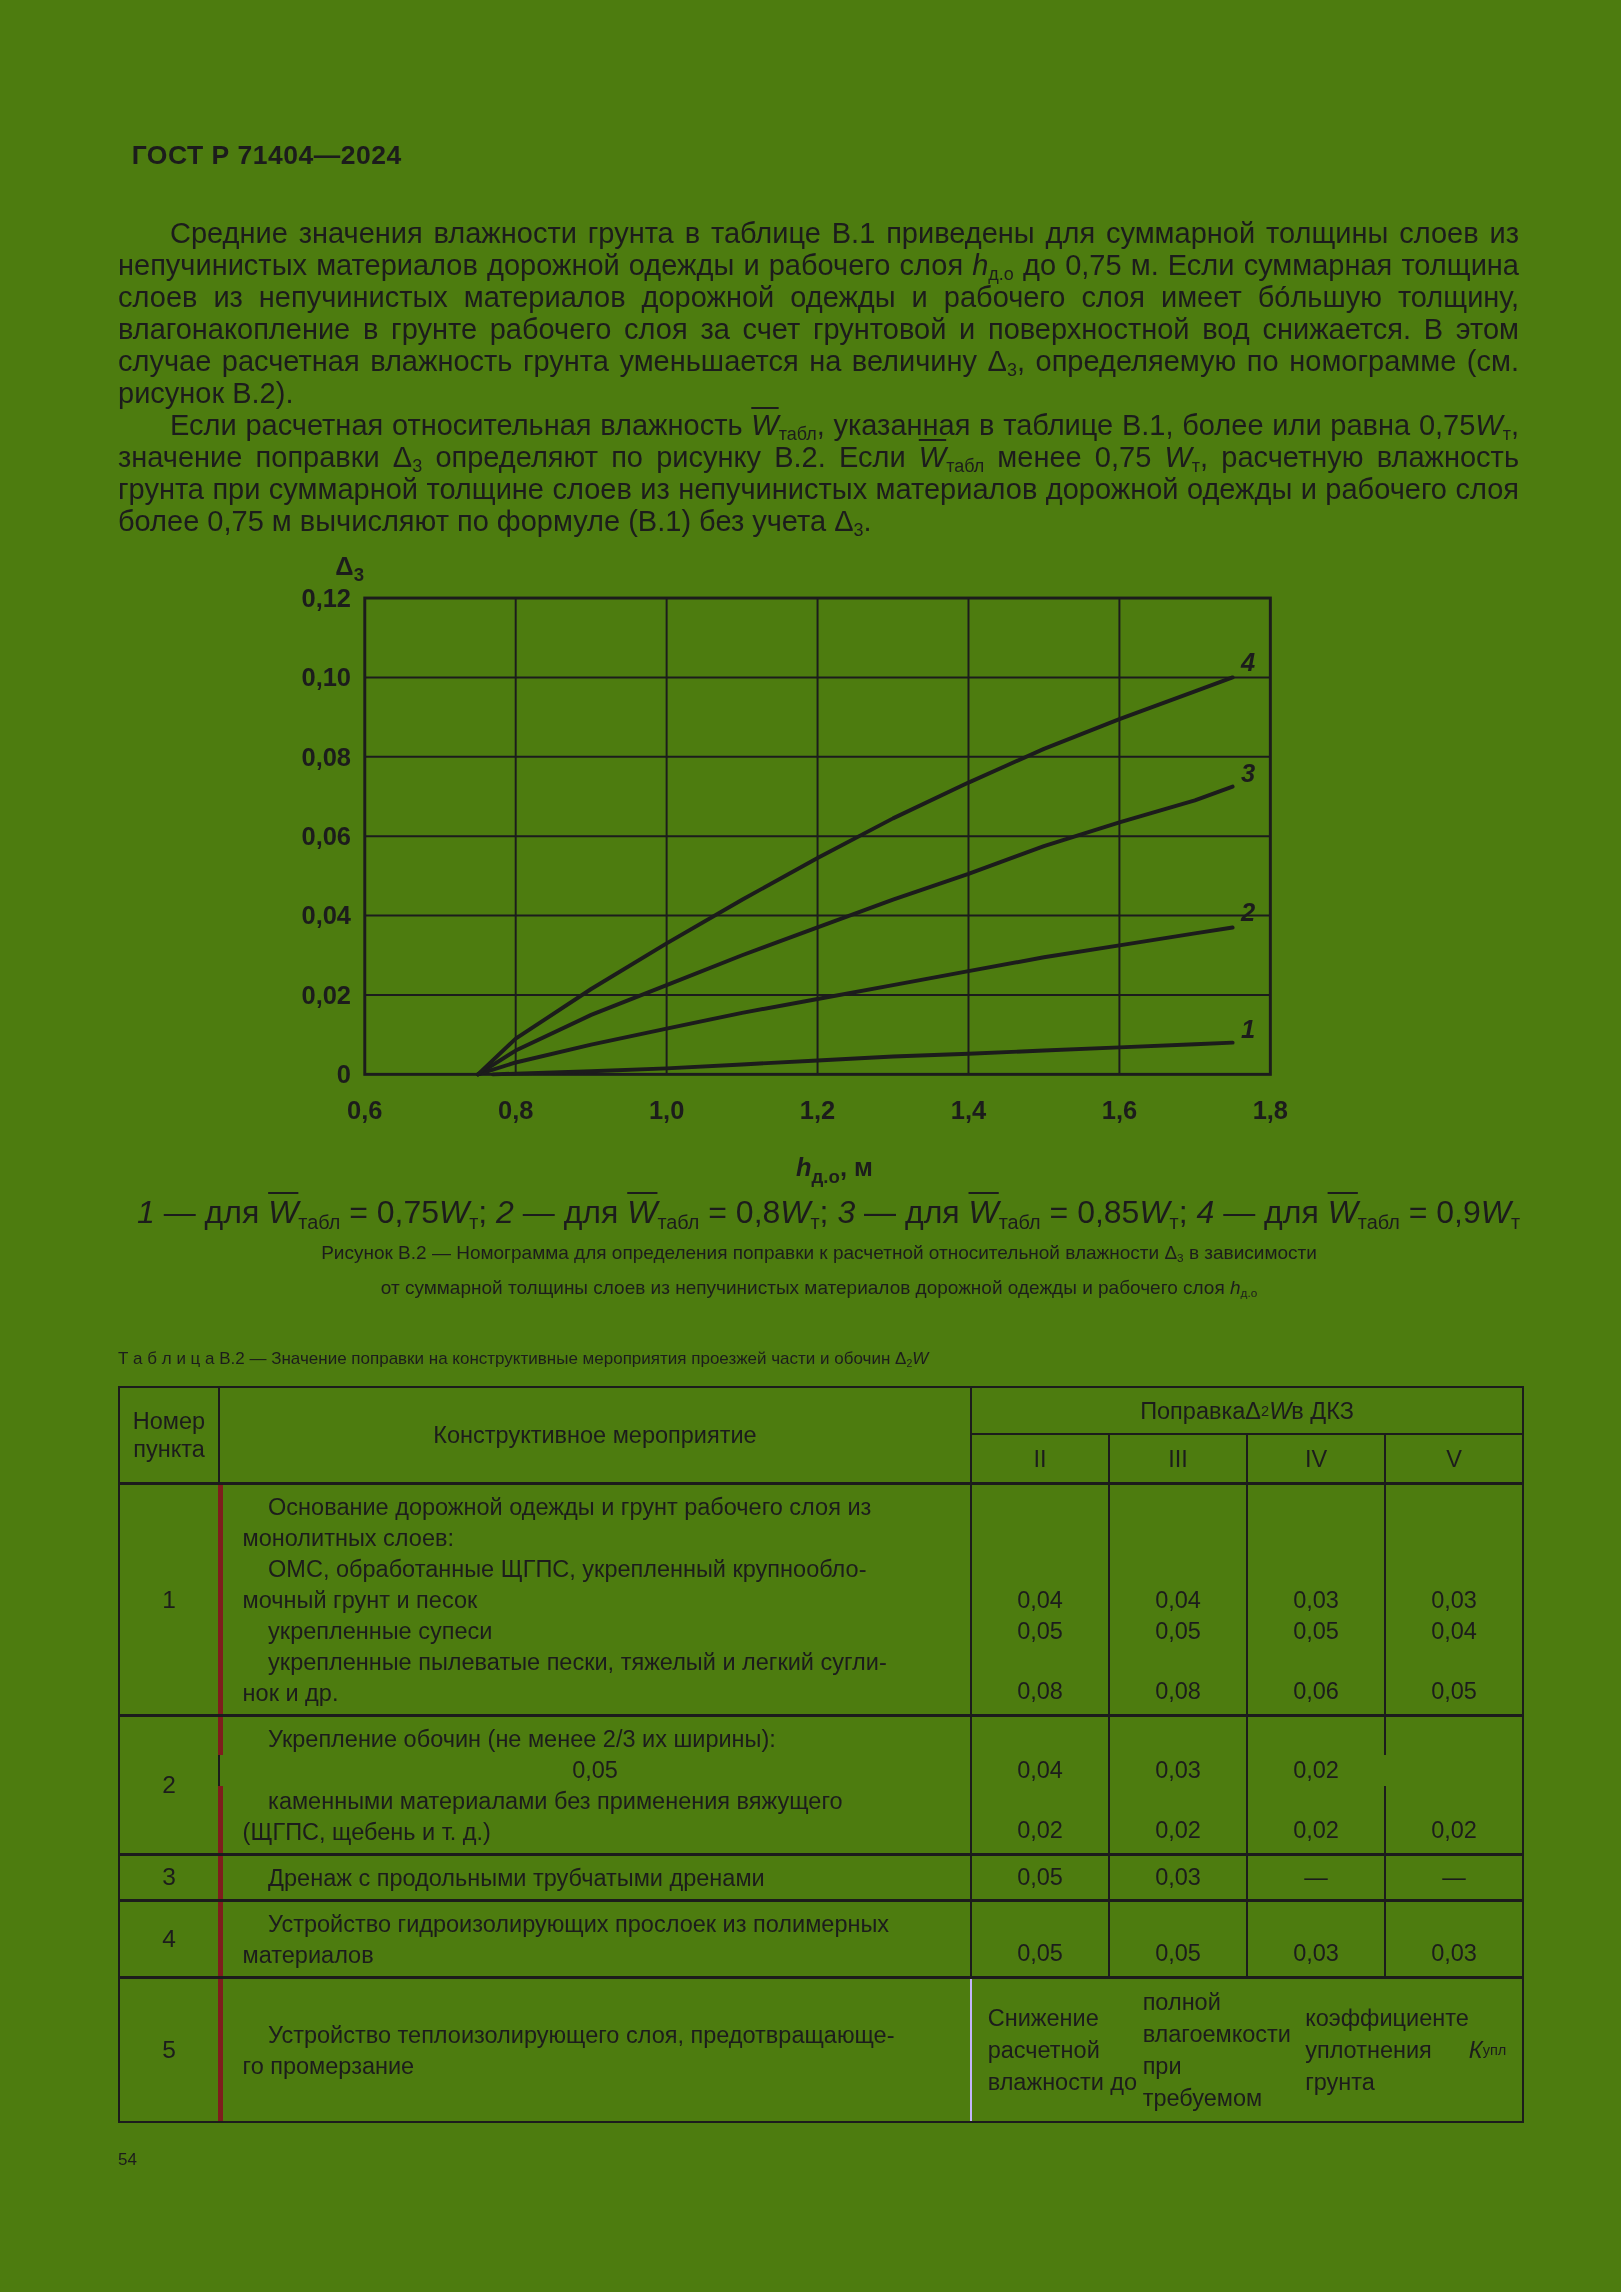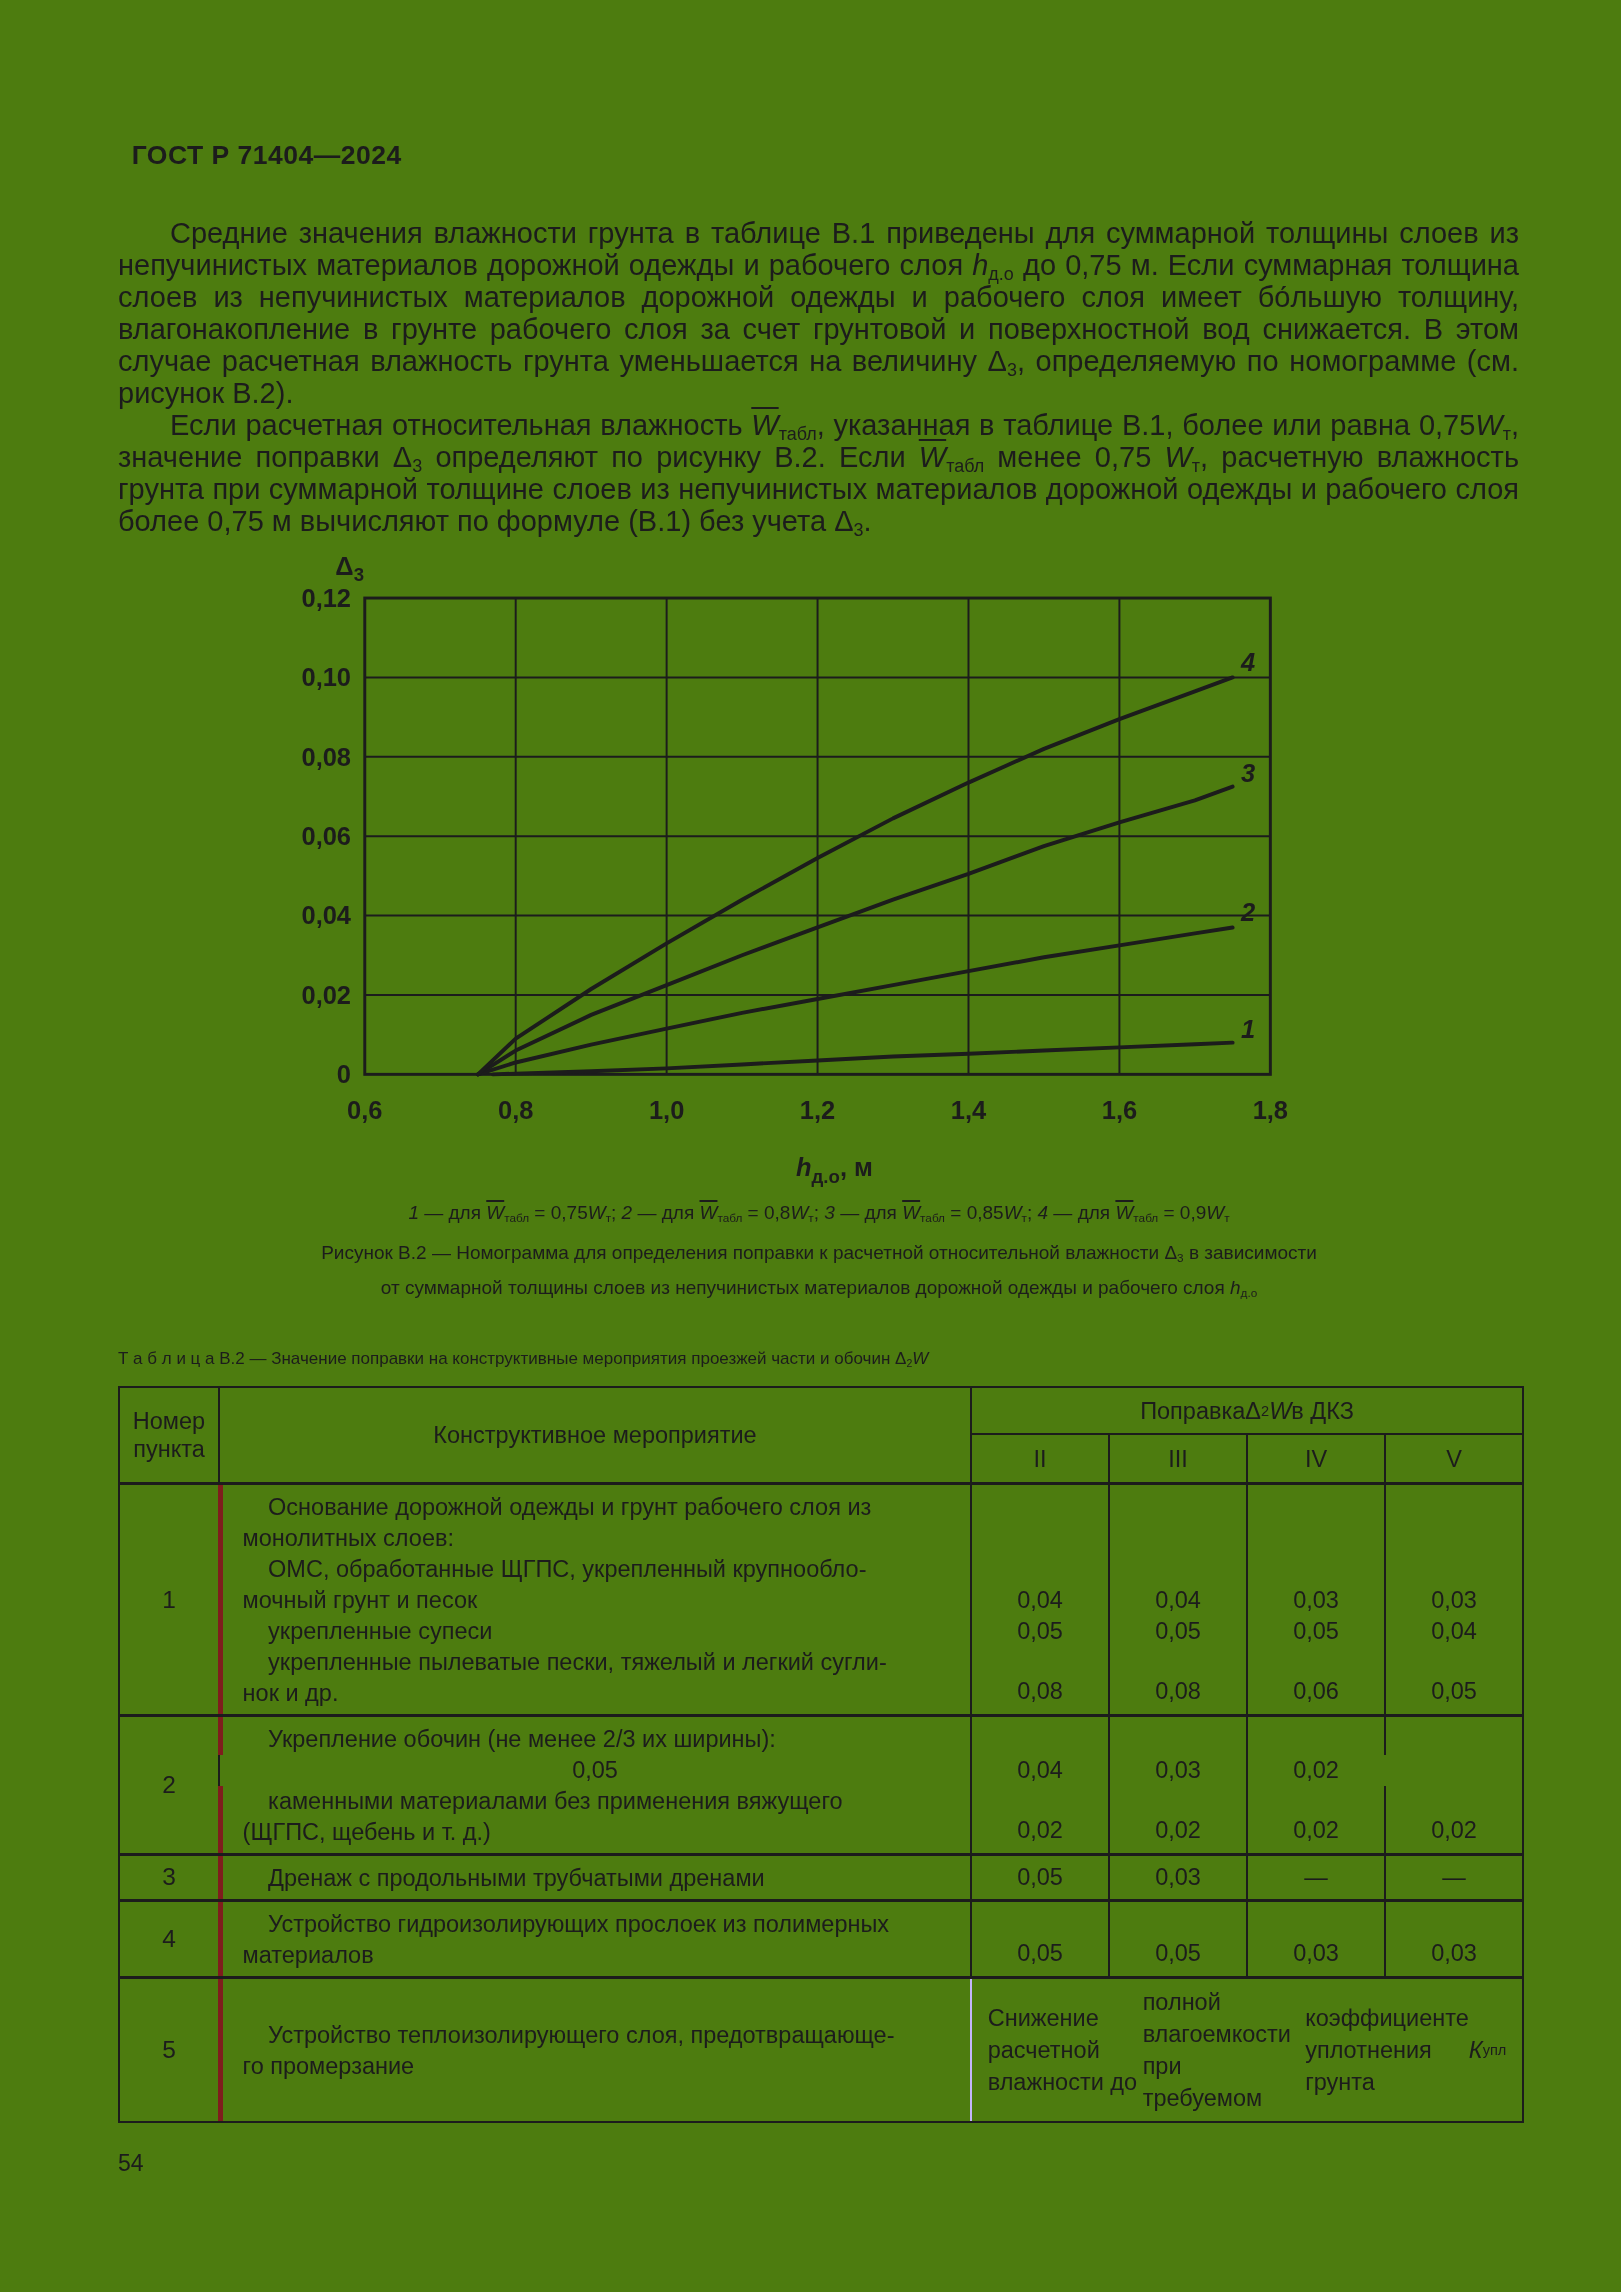--- a/index.html
+++ b/index.html
@@ -25,21 +25,21 @@
   .ovl{text-decoration:overline;text-decoration-thickness:2px;}
   .sub{font-size:0.62em;vertical-align:-0.28em;line-height:0;}
   .chart-wrap{margin:13.7px 0 0 129px;}
   svg text{font-family:"Liberation Sans", sans-serif;fill:#1c1c1c;}
   .tick{font-size:26px;font-weight:700;}
   .axlbl{font-size:26px;font-weight:700;}
   .clabel{font-size:26px;font-weight:700;font-style:italic;}
   .svgsub{font-size:19px;font-weight:700;}
   .curve{fill:none;stroke:#1c1c1c;stroke-width:4;stroke-linejoin:round;stroke-linecap:round;}
   .figure-legend{
-    margin-top:3.9px;text-align:center;font-size:19px;line-height:29px;width:1402px;
+    margin-top:3.9px;text-align:right;font-size:32px;line-height:29px;width:1402px;
   }
   .figure-caption{
     margin-top:8px;text-align:center;font-size:19px;line-height:35px;width:1402px;
   }
   .table-title{
     margin-top:39px;font-size:17px;line-height:29px;text-align:left;
   }
   .gtable{
     margin-top:13.7px;width:1402px;box-sizing:content-box;
     border:2.9px solid #1c1c1c;
@@ -78,21 +78,21 @@
   .cval.ctr{align-items:center;}
   .cmerged{
     grid-column:3/7;border-left:2px solid #c4b5fd;
     display:flex;align-items:center;justify-content:center;
     text-align:left;line-height:32px;padding:6.9px 15.7px;
   }
   .pt{padding-top:6.9px;}
   .pb{padding-bottom:6.9px;}
   .cdesc.pt{padding-top:6.9px;}
   .cdesc.pb{padding-bottom:5px;}
-  .page-number{margin-top:27.4px;font-size:23px;}
+  .page-number{margin-top:27.4px;font-size:17px;}
 </style>
 </head>
 <body>
 
 <div class="page">
 
   <h1 class="gost-header">ГОСТ Р 71404—2024</h1>
 
   <p class="body-par"><span>Средние значения влажности грунта в таблице В.1 приведены для суммарной толщины слоев из непучинистых материалов дорожной одежды и рабочего слоя </span><span class="i">h</span><span class="sub">д.о</span><span> до 0,75 м. Если суммарная толщина слоев из непучинистых материалов дорожной одежды и рабочего слоя имеет бо́льшую толщину, влагонакопление в грунте рабочего слоя за счет грунтовой и поверхностной вод снижается. В этом случае расчетная влажность грунта уменьшается на величину </span><span>Δ</span><span class="sub">3</span><span>, определяемую по номограмме (см. рисунок В.2).</span></p>
   <p class="body-par"><span>Если расчетная относительная влажность </span><span class="i ovl">W</span><span class="sub">табл</span><span>, указанная в таблице В.1, более или равна 0,75</span><span class="i">W</span><span class="sub">т</span><span>, значение поправки </span><span>Δ</span><span class="sub">3</span><span> определяют по рисунку В.2. Если </span><span class="i ovl">W</span><span class="sub">табл</span><span> менее 0,75 </span><span class="i">W</span><span class="sub">т</span><span>, расчетную влажность грунта при суммарной толщине слоев из непучинистых материалов дорожной одежды и рабочего слоя более 0,75 м вычисляют по формуле (В.1) без учета </span><span>Δ</span><span class="sub">3</span><span>.</span></p>

